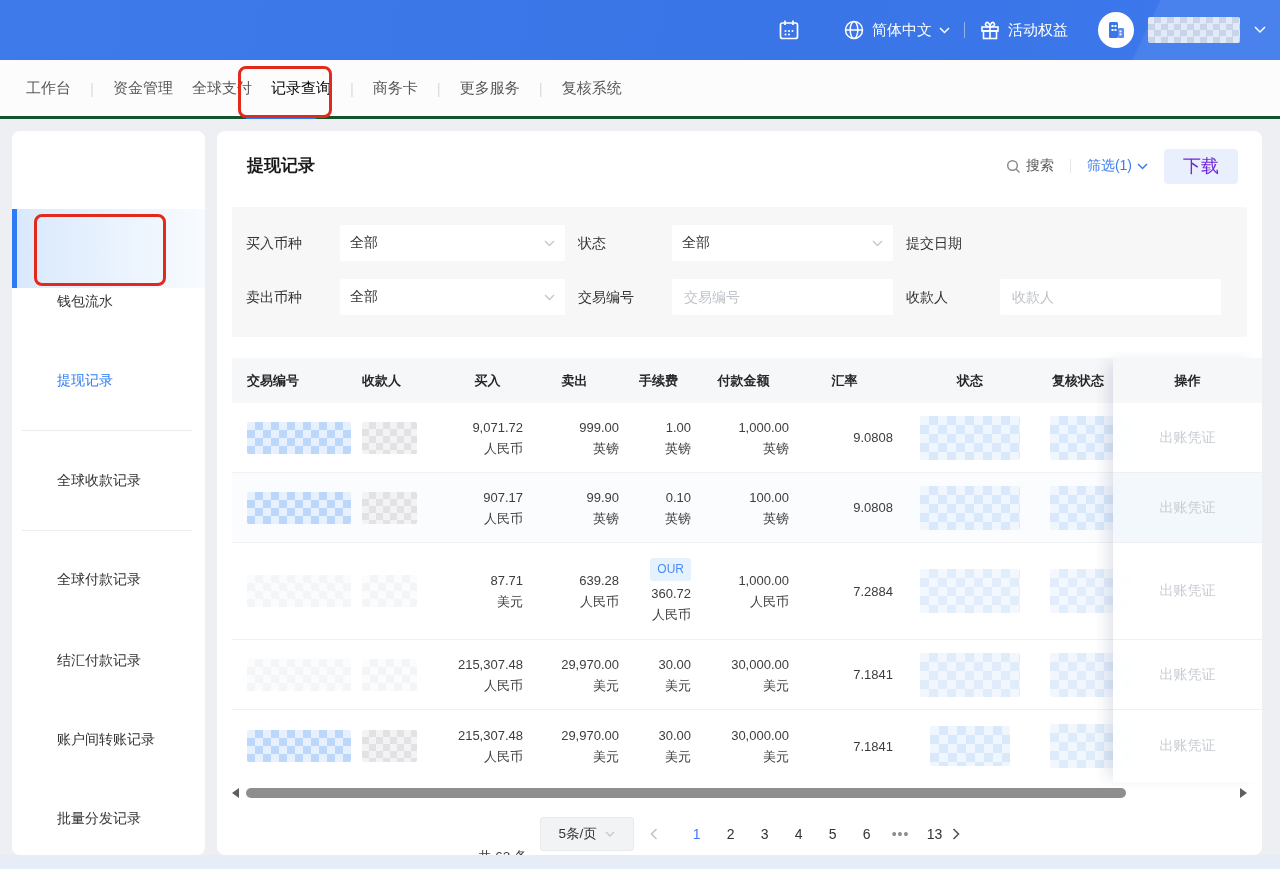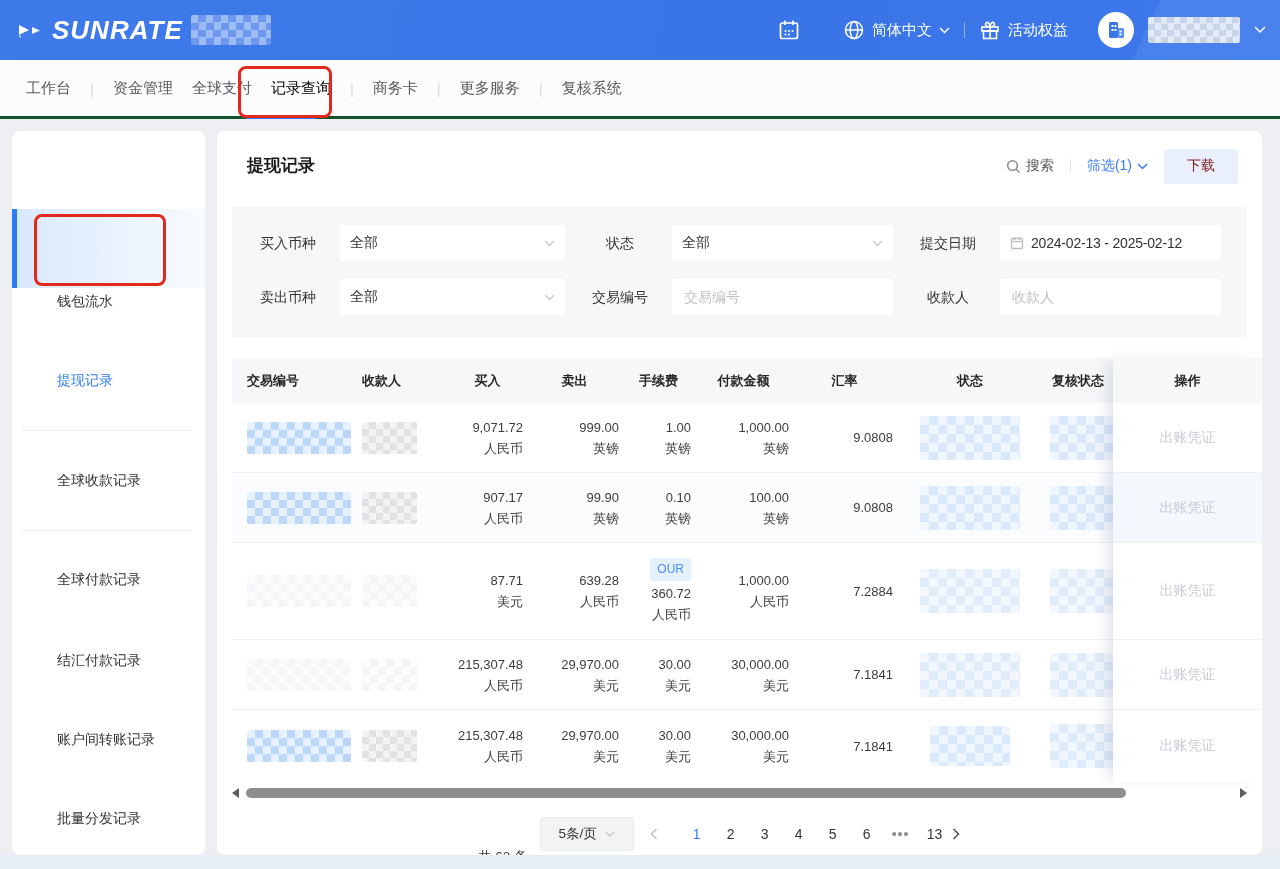--- a/index.html
+++ b/index.html
@@ -39,24 +39,24 @@
   .side-active-bg{position:absolute;left:0;top:78px;width:193px;height:79px;
     background:linear-gradient(90deg,#D8E8FC 0%,#EAF3FE 55%,#F8FBFF 100%);}
   .side-active-bar{position:absolute;left:0;top:78px;width:5px;height:79px;background:#2E7CF5;}
   .side-div{position:absolute;left:10px;width:170px;height:1px;background:#ECECEE;}
   
   .page-title{position:absolute;left:30px;top:23px;font-size:17px;font-weight:bold;color:#1A1A1A;}
   .toolbar{position:absolute;right:24px;top:17px;height:36px;display:flex;align-items:center;gap:16px;font-size:14px;}
   .tb-search{display:flex;align-items:center;gap:5px;color:#595959;cursor:pointer;}
   .tb-div{width:1px;height:14px;background:#E3E5E8;}
   .tb-filter{display:flex;align-items:center;gap:5px;color:#3B7CF0;cursor:pointer;}
-  .tb-download{width:74px;height:35px;background:#E9EFFC;color:#7f1d1d;border:none;border-radius:4px;font-size:14px;cursor:pointer;}
+  .tb-download{width:74px;height:35px;background:#E9EFFC;color:#6d28d9;border:none;border-radius:4px;font-size:18px;cursor:pointer;}
   
   .filter-box{position:absolute;left:15px;top:76px;width:1015px;height:130px;background:#F7F7F8;border-radius:2px;}
-  .f-label{position:absolute;width:84px;text-align:center;font-size:14px;color:#333;line-height:36px;}
+  .f-label{position:absolute;width:84px;text-align:left;font-size:14px;color:#333;line-height:36px;}
   .f-field{position:absolute;height:36px;background:#fff;border-radius:2px;display:flex;align-items:center;
     padding:0 10px;box-sizing:border-box;font-size:14px;color:#333;}
   .f-field .chev{margin-left:auto;}
   .f-field input{border:none;outline:none;width:100%;font-size:14px;font-family:inherit;color:#333;background:transparent;}
   .f-field input::placeholder{color:#BFC3C9;}
   .r1{top:18px;} .r2{top:72px;}
   .cx1l{left:14px;} .cx1f{left:108px;width:225px;}
   .cx2l{left:346px;} .cx2f{left:440px;width:221px;}
   .cx3l{left:674px;} .cx3f{left:768px;width:221px;}
   
@@ -105,31 +105,20 @@
   .anno-side{left:34px;top:214px;width:126px;height:66px;}
   svg{display:block;}
 </style>
 </head>
 <body>
 
 <div id="canvas">
 
   <div class="top-header">
     <div class="deco"></div>
-    <div class="logo-wrap">
-      <span>
-        <svg width="26" height="18" viewBox="0 0 26 18">
-            <path d="M1 4 L11 9 L1 14 Z" fill="#fff"></path>
-            <path d="M14 6 L22 9.5 L14 13 Z" fill="#fff" opacity=".95"></path>
-            <circle cx="2" cy="15.5" r="1" fill="#fff" opacity=".8"></circle>
-          </svg>
-      </span>
-      <span class="brand">SUNRATE</span>
-      <span class="mosaic mz-head" style="width:80px;height:30px;"></span>
-    </div>
     <div class="hdr-right">
       <span class="hdr-item">
         <svg width="24" height="24" viewBox="0 0 24 24" fill="none" stroke="#fff" stroke-width="1.7">
           <rect x="3.5" y="5" width="17" height="15.5" rx="2"></rect>
             <line x1="8" y1="2.5" x2="8" y2="7"></line>
             <line x1="16" y1="2.5" x2="16" y2="7"></line>
           <circle cx="8.5" cy="13" r="1" fill="#fff" stroke="none"></circle>
             <circle cx="12" cy="13" r="1" fill="#fff" stroke="none"></circle>
             <circle cx="15.5" cy="13" r="1" fill="#fff" stroke="none"></circle>
           <circle cx="8.5" cy="16.5" r="1" fill="#fff" stroke="none"></circle>
@@ -259,29 +248,20 @@
       <div class="f-label r1 cx2l">状态</div>
       <div class="f-field r1 cx2f">
         <span>全部</span>
         <span class="chev">
             <svg width="11" height="7" viewBox="0 0 11 7">
               <polyline points="1,1 5.5,5.5 10,1" fill="none" stroke="#C4C8CE" stroke-width="1.4"></polyline>
             </svg>
           </span>
       </div>
       <div class="f-label r1 cx3l">提交日期</div>
-      <div class="f-field r1 cx3f" style="gap:7px;">
-        <svg width="14" height="14" viewBox="0 0 14 14" fill="none" stroke="#B9BDC4" stroke-width="1.3">
-          <rect x="1.5" y="2.5" width="11" height="10" rx="1"></rect>
-            <line x1="4.5" y1="1" x2="4.5" y2="4"></line>
-            <line x1="9.5" y1="1" x2="9.5" y2="4"></line>
-            <line x1="1.5" y1="5.5" x2="12.5" y2="5.5"></line>
-        </svg>
-        <span style="letter-spacing:-0.2px;">2024-02-13  -  2025-02-12</span>
-      </div>
 
       <div class="f-label r2 cx1l">卖出币种</div>
       <div class="f-field r2 cx1f">
         <span>全部</span>
         <span class="chev">
             <svg width="11" height="7" viewBox="0 0 11 7">
               <polyline points="1,1 5.5,5.5 10,1" fill="none" stroke="#C4C8CE" stroke-width="1.4"></polyline>
             </svg>
           </span>
       </div>

